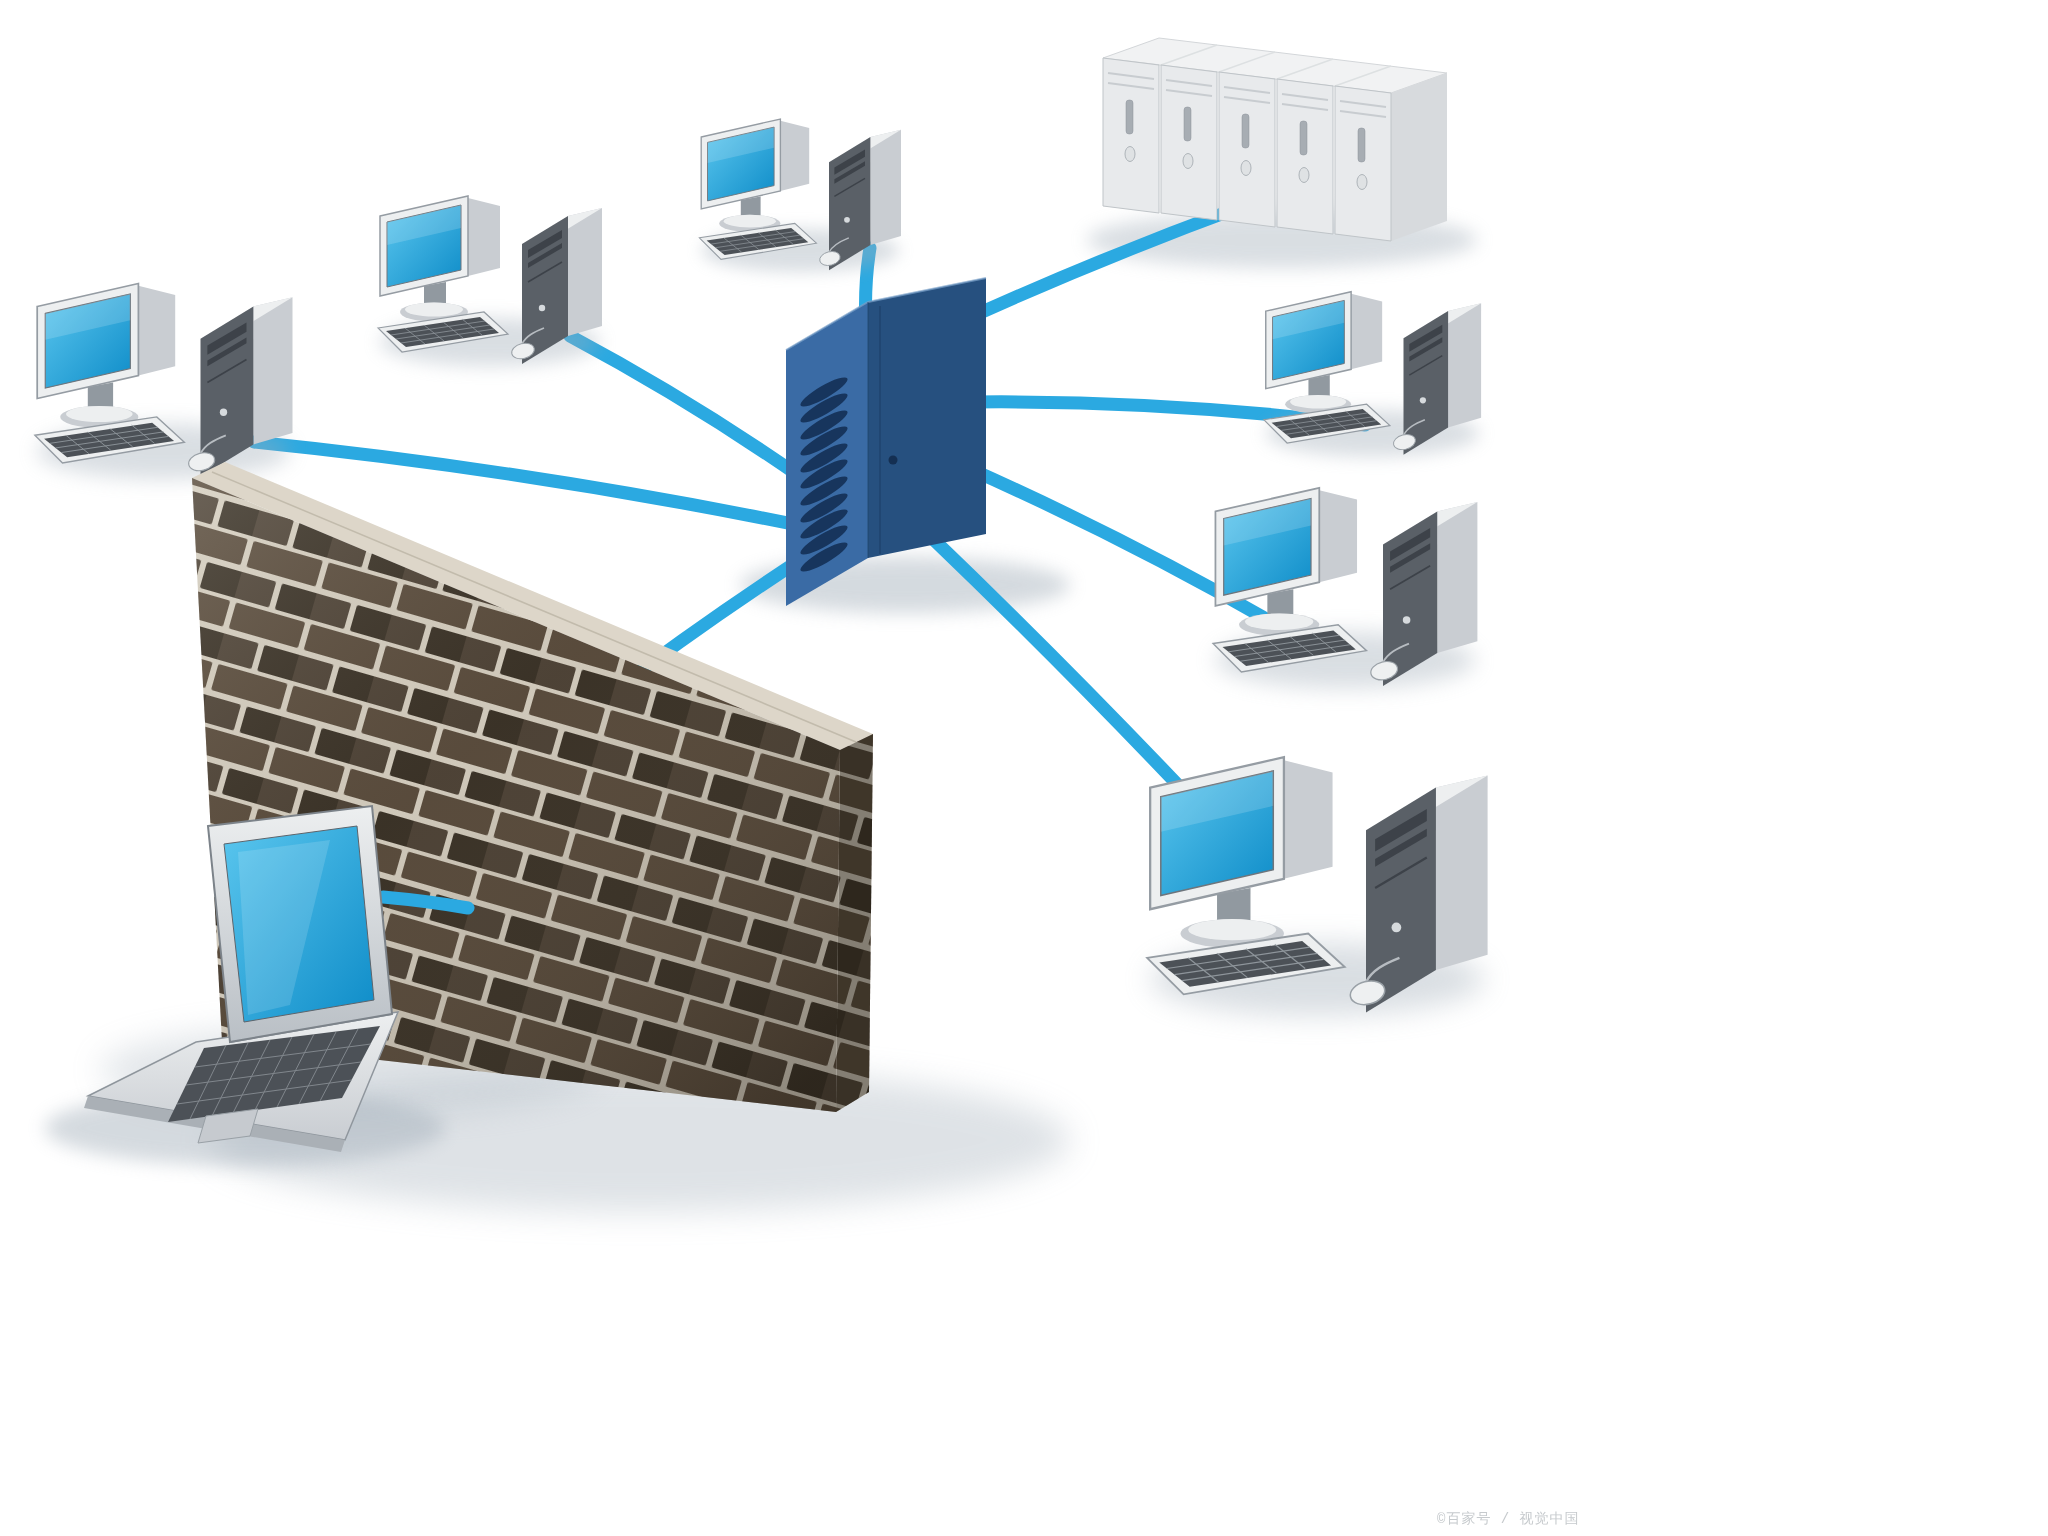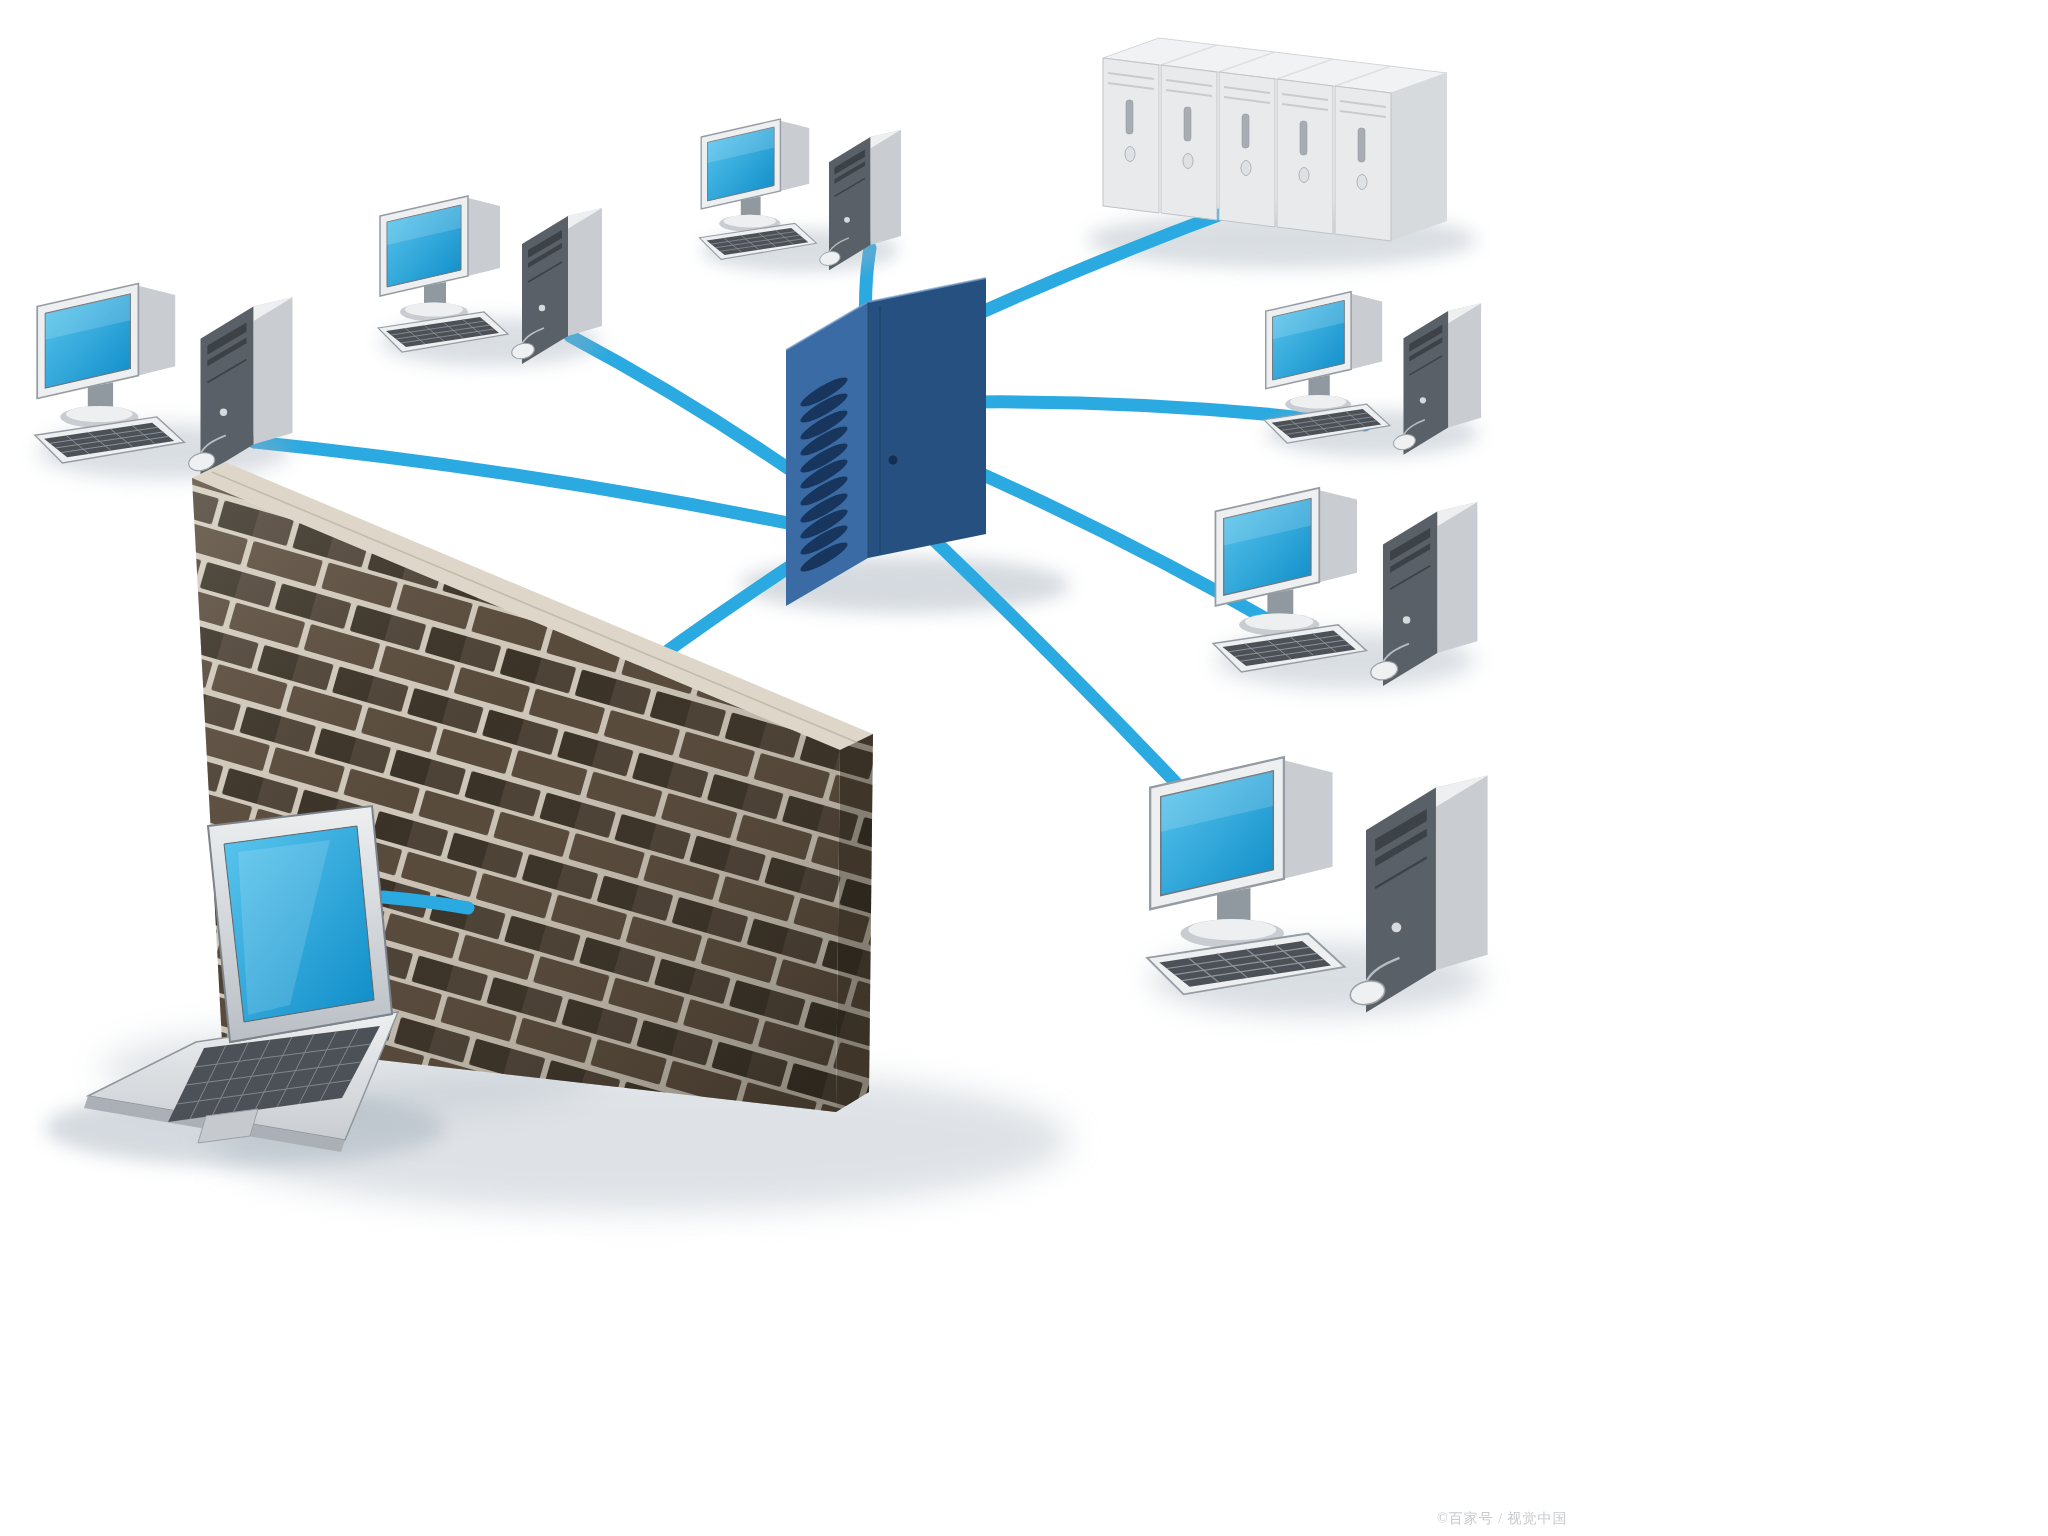--- a/index.html
+++ b/index.html
@@ -7,21 +7,21 @@
     --background:#ffffff; --cable:#2ba9e1;
     --screen:#0e8cc8; --screen-light:#5ac6ee;
     --server-front:#3a6ba5; --server-side:#26507f; --server-top:#547fb3; --vent:#17355d;
     --metal-light:#edeff0; --metal:#c9cdd2; --metal-dark:#9199a0;
     --panel-dark:#5a6067; --key-dark:#4c5157;
     --brick:#57493a; --brick-alt:#4b4034; --brick-dark:#372f24; --mortar:#d4cdbf;
     --shadow:#a2aeb9; --watermark:#c6cacd;
   }
   html,body{margin:0;padding:0;background:#fff;}
   .stage{position:relative;width:2048px;height:1536px;background:var(--background);
-         overflow:hidden;font-family:Liberation Serif, serif;}
+         overflow:hidden;font-family:Liberation Mono, monospace;}
   .stage svg{display:block;width:100%;height:100%;}
   .metal{fill:var(--metal);}
   .metal-light{fill:var(--metal-light);}
   .metal-dark{fill:var(--metal-dark);}
   .panel{fill:var(--panel-dark);}
   .shadow{fill:var(--shadow);}
   .cable{fill:none;stroke:var(--cable);stroke-width:13;stroke-linecap:round;}
   .cable-thin{fill:none;stroke:#b7bcc1;stroke-width:1.6;}
   .wm{fill:var(--watermark);font-size:14px;letter-spacing:1px;}
 </style>

